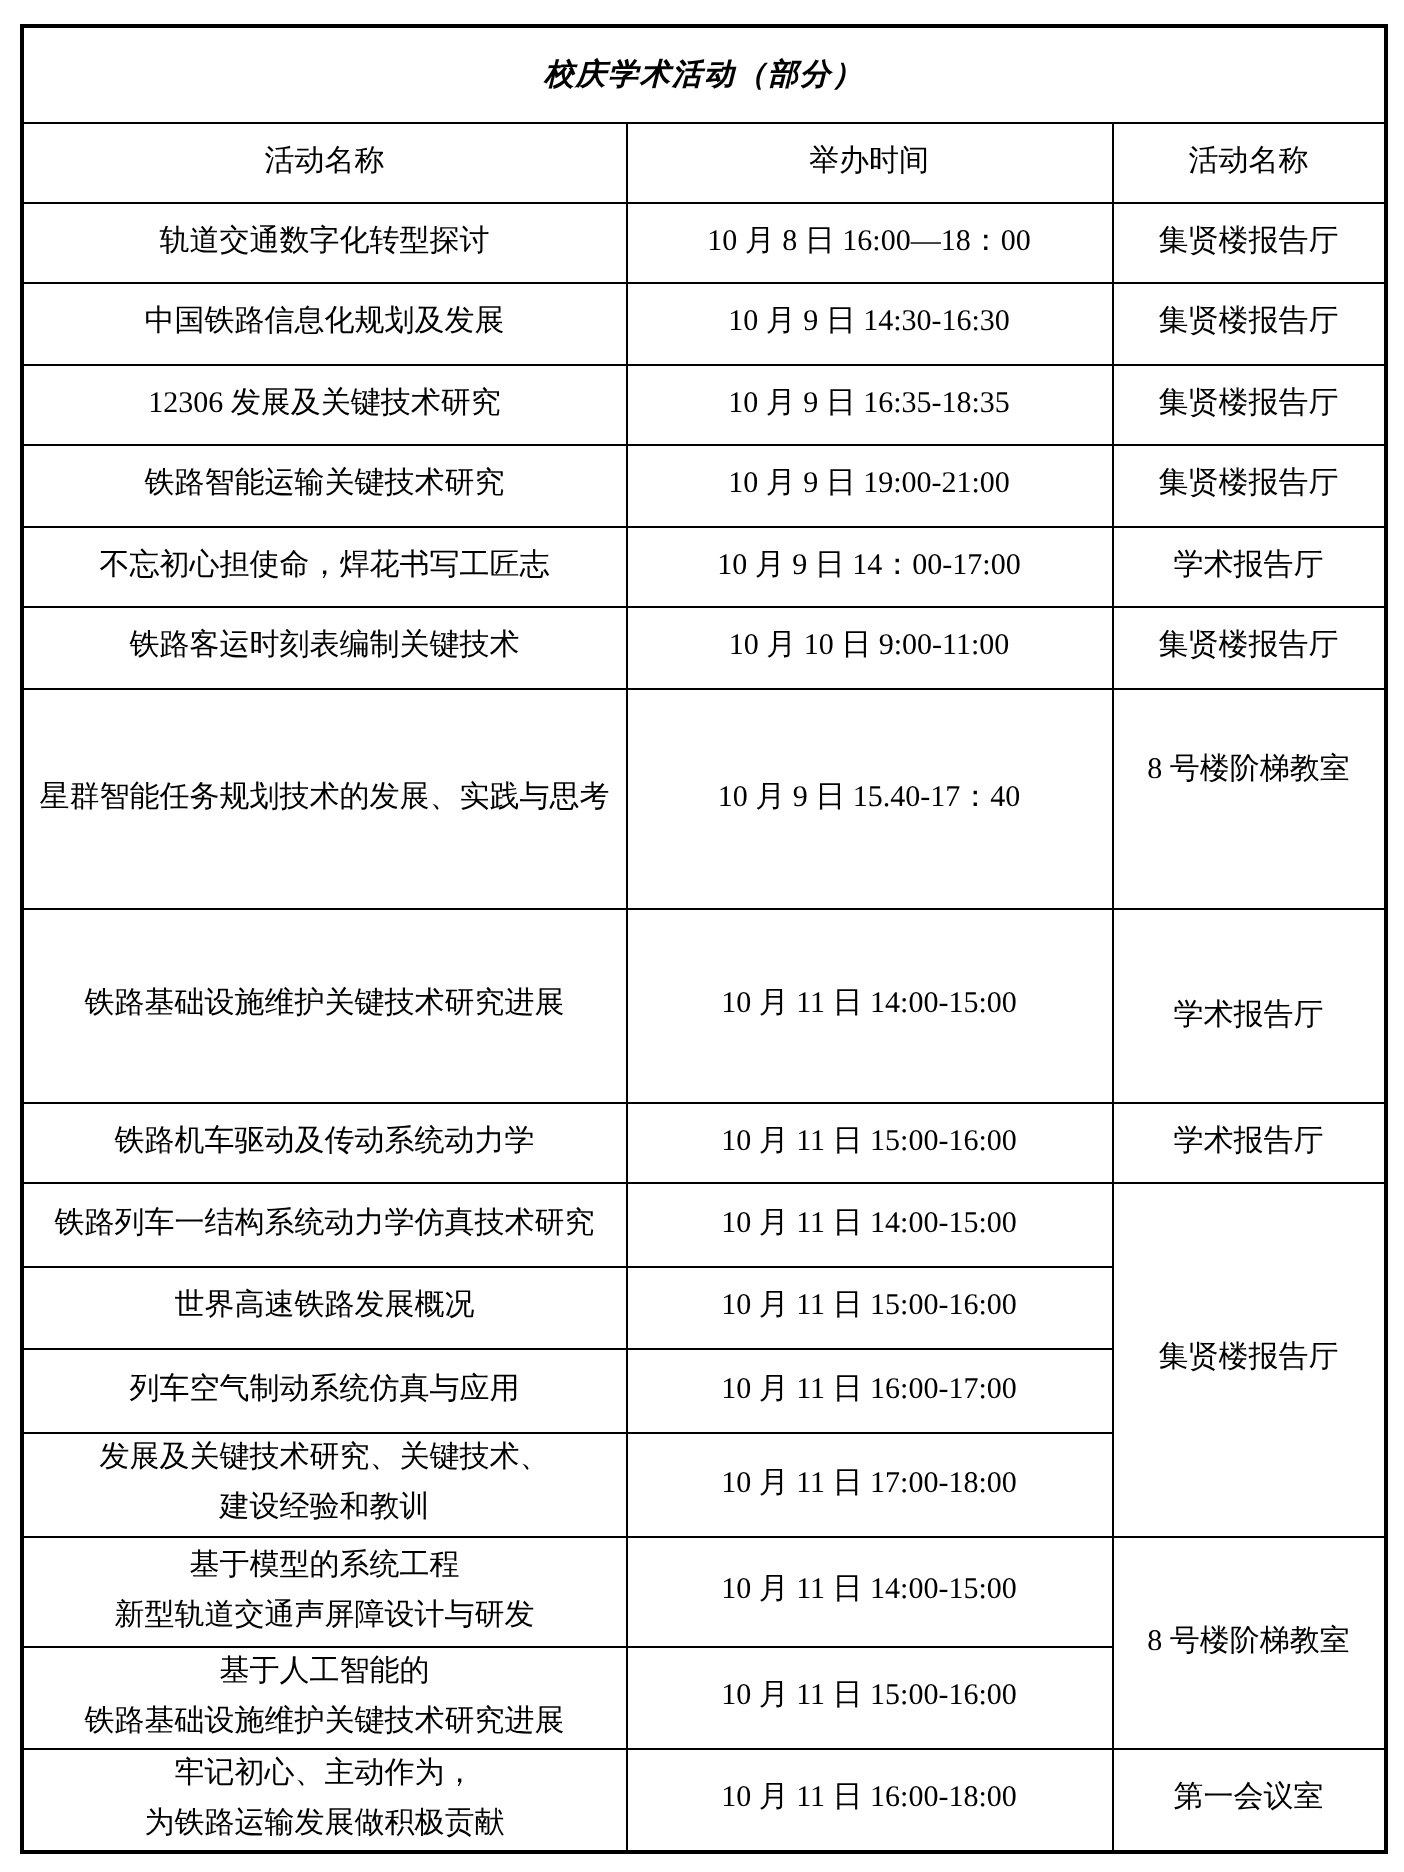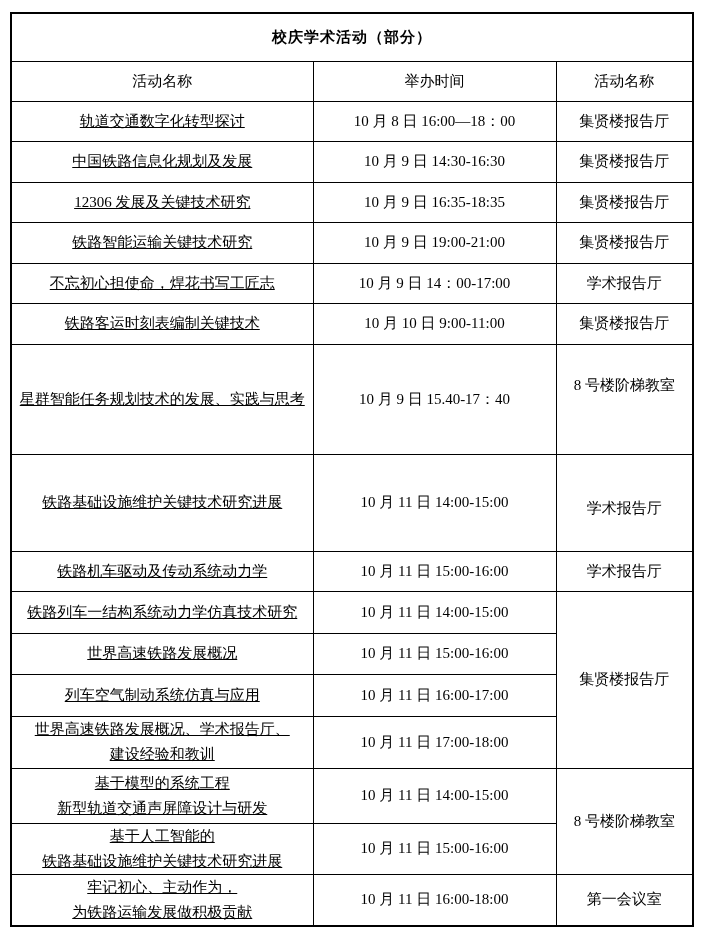--- a/index.html
+++ b/index.html
@@ -30,27 +30,27 @@
     text-align: center;
     vertical-align: middle;
     font-size: 15px;
     padding: 0 2px;
     overflow: hidden;
   }
   .title-cell {
     font-size: 20px;
     font-weight: bold;
     letter-spacing: 1px;
+    font-style: italic;
   }
   .name-cell, .loc-cell, .time-cell {
     line-height: 25px;
   }
   .name-cell {
     white-space: pre-line;
-    text-decoration: underline;
   }
   .v-up {
     position: relative;
     top: -14px;
     display: inline-block;
   }
   .v-down {
     position: relative;
     top: 6px;
     display: inline-block;
@@ -142,21 +142,21 @@
       <td class="name-cell">世界高速铁路发展概况</td>
       <td class="time-cell">10 月 11 日 15:00-16:00</td>
     </tr>
 
     <tr style="height:42px">
       <td class="name-cell">列车空气制动系统仿真与应用</td>
       <td class="time-cell">10 月 11 日 16:00-17:00</td>
     </tr>
 
     <tr style="height:52px">
-      <td class="name-cell">世界高速铁路发展概况、学术报告厅、
+      <td class="name-cell">发展及关键技术研究、关键技术、
 建设经验和教训</td>
       <td class="time-cell">10 月 11 日 17:00-18:00</td>
     </tr>
 
     <tr style="height:55px">
       <td class="name-cell">基于模型的系统工程
 新型轨道交通声屏障设计与研发</td>
       <td class="time-cell">10 月 11 日 14:00-15:00</td>
       <td class="loc-cell" rowspan="2">8 号楼阶梯教室</td>
     </tr>

